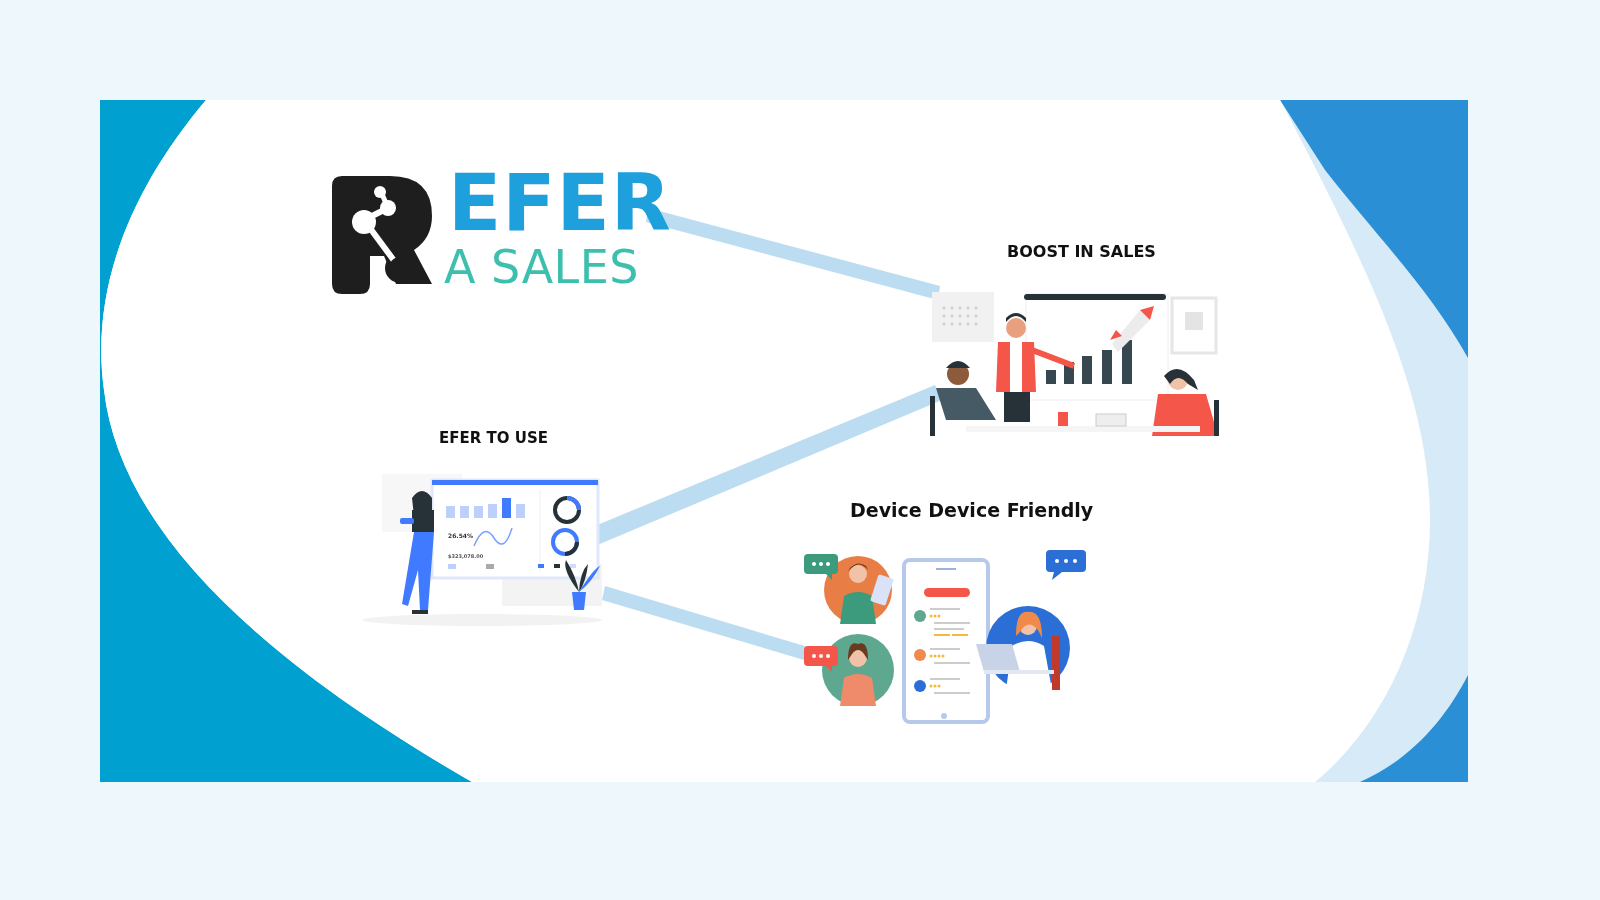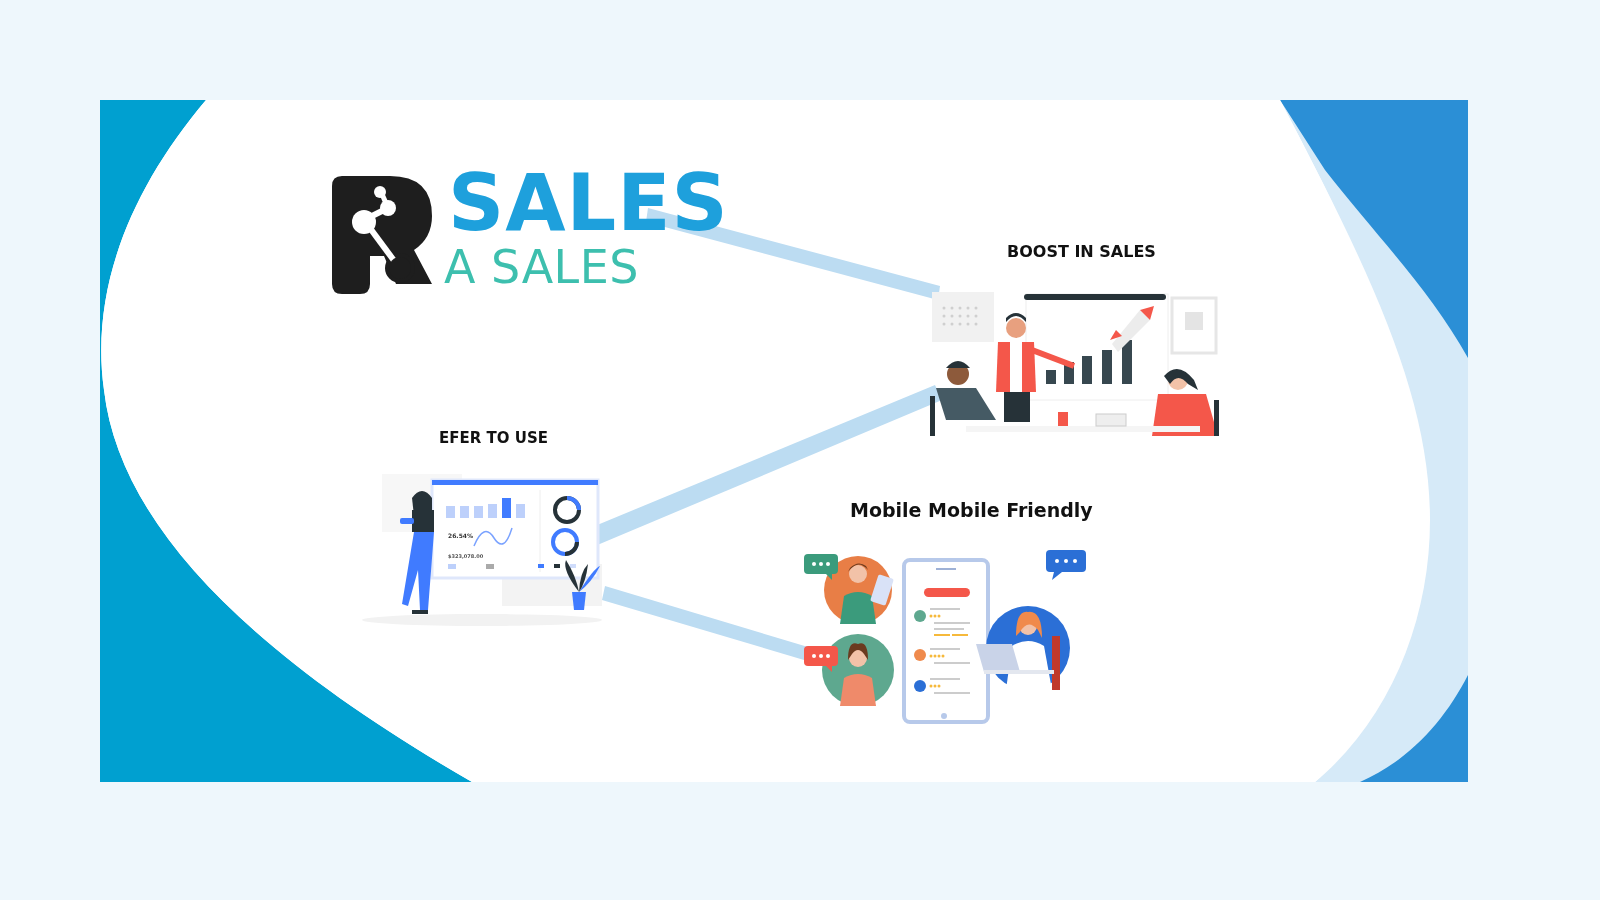--- a/index.html
+++ b/index.html
@@ -61,27 +61,27 @@
       <path d="M0 10 Q0 0 10 0 L58 0 Q100 0 100 40 Q100 62 82 74 L100 108 L64 108 L52 80 L38 80 L38 108 Q38 118 28 118 L10 118 Q0 118 0 108 Z" fill="#1e1e1e"></path>
       <circle cx="68" cy="92" r="15" fill="#1e1e1e"></circle>
       <line x1="32" y1="44" x2="56" y2="32" stroke="#fff" stroke-width="6"></line>
       <line x1="32" y1="44" x2="66" y2="90" stroke="#fff" stroke-width="6"></line>
       <line x1="56" y1="32" x2="50" y2="18" stroke="#fff" stroke-width="5"></line>
       <circle cx="32" cy="46" r="12" fill="#fff"></circle>
       <circle cx="56" cy="32" r="8" fill="#fff"></circle>
       <circle cx="48" cy="16" r="6" fill="#fff"></circle>
       <circle cx="68" cy="92" r="11" fill="#1e1e1e" stroke="#fff" stroke-width="0"></circle>
     </svg>
-    <div class="logo-refer">SALES</div>
+    <div class="logo-refer">EFER</div>
     <div class="logo-friend">A SALES</div>
   </div>
 
   <div class="feature-title ft-sales">BOOST IN SALES</div>
   <div class="feature-title ft-easy">EFER TO USE</div>
-  <div class="feature-title ft-mobile">Mobile Mobile Friendly</div>
+  <div class="feature-title ft-mobile">Device Device Friendly</div>
 
   <svg class="illus" style="left:826px;top:180px;" width="300" height="160" viewBox="0 0 300 160">
     <rect x="6" y="12" width="62" height="50" fill="#f1f1f1"></rect>
     <g fill="#cfcfcf">
       <circle cx="18" cy="28" r="1.5"></circle>
         <circle cx="26" cy="28" r="1.5"></circle>
         <circle cx="34" cy="28" r="1.5"></circle>
         <circle cx="42" cy="28" r="1.5"></circle>
         <circle cx="50" cy="28" r="1.5"></circle>
       <circle cx="18" cy="36" r="1.5"></circle>

